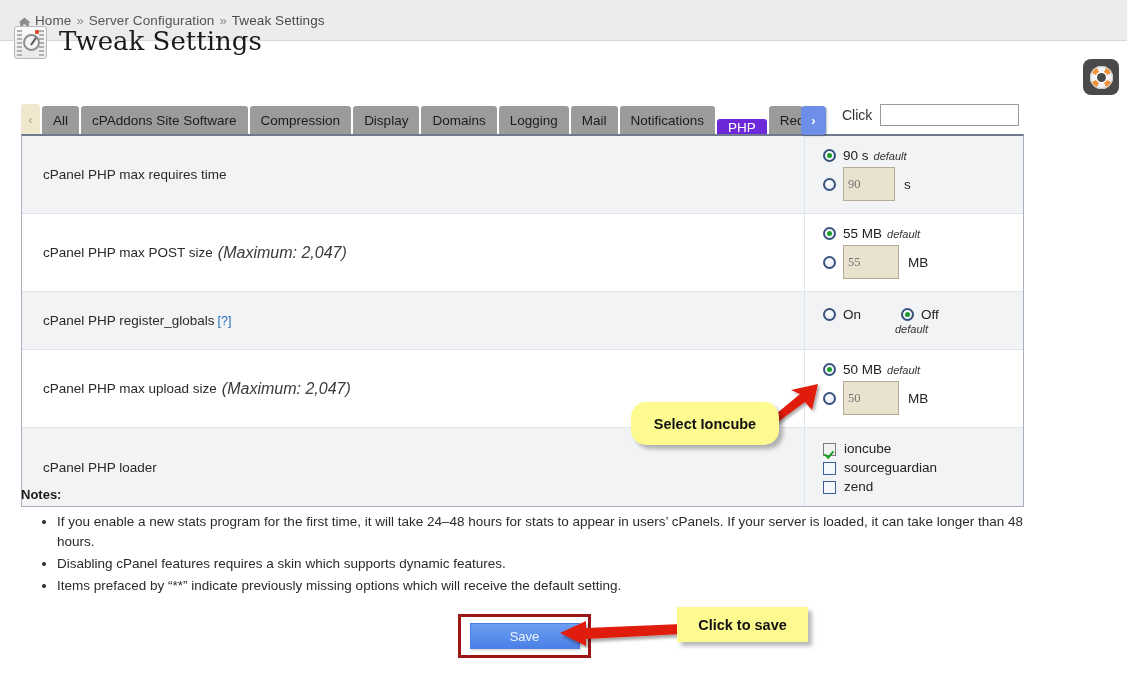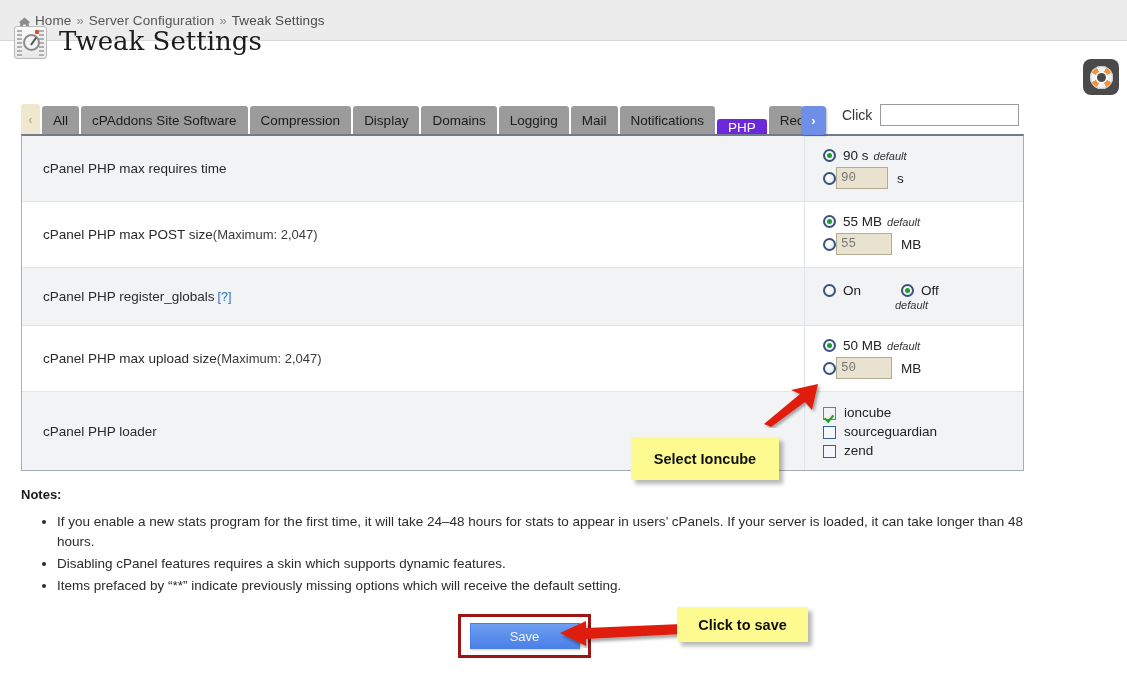--- a/index.html
+++ b/index.html
@@ -248,22 +248,24 @@
     display: flex;
     align-items: center;
     padding: 0 0 0 21px;
     box-sizing: border-box;
   }
   .label-text {
     font-size: 13.5px;
     color: #2a2a2a;
   }
   .label-note {
-    font-size: 13px;
+    font-size: 16px;
+    font-style: italic;
     color: #3b3b3b;
+    margin-left: 5px;
   }
   .help-link {
     color: #2a6fba;
     font-size: 12.5px;
     text-decoration: none;
     margin-left: 3px;
     cursor: pointer;
   }
   .scell-ctrl {
     flex: 1 1 auto;
@@ -312,27 +314,28 @@
     margin-left: 5px;
   }
   .default-under {
     font-size: 11px;
     font-style: italic;
     color: #333;
     margin: 1px 0 0 72px;
   }
   .num-input {
     width: 52px; height: 19px;
+    margin-left: 7px;
     border: 1px solid #b3ab93;
     background: #e9e2cf;
     color: #a39c86;
     font-size: 12.5px;
-    padding: 10px 4px;
-    box-sizing: border-box;
-    font-family: Liberation Mono, monospace;
+    padding: 16px 4px;
+    box-sizing: border-box;
+    font-family: Liberation Serif, serif;
   }
   .num-input.wide { width: 56px; }
   .unit {
     font-size: 13.5px;
     color: #222;
     margin-left: 9px;
   }
   .row-inline {
     display: flex;
     align-items: center;
@@ -425,22 +428,22 @@
     font-size: 14.5px;
     font-weight: bold;
     display: flex;
     align-items: center;
     justify-content: center;
     box-shadow: 4px 4px 4px rgba(0,0,0,.28);
     box-sizing: border-box;
     z-index: 20;
   }
   .callout-ioncube {
-    left: 631px; top: 437px;
-    width: 148px; height: 43px;
+    left: 631px; top: 402px;
+    width: 148px; height: 43px; border-radius: 15px;
   }
   .callout-save {
     left: 677px; top: 607px;
     width: 131px; height: 35px;
   }
   .arrow-svg {
     position: absolute;
     z-index: 19;
     pointer-events: none;
   }

